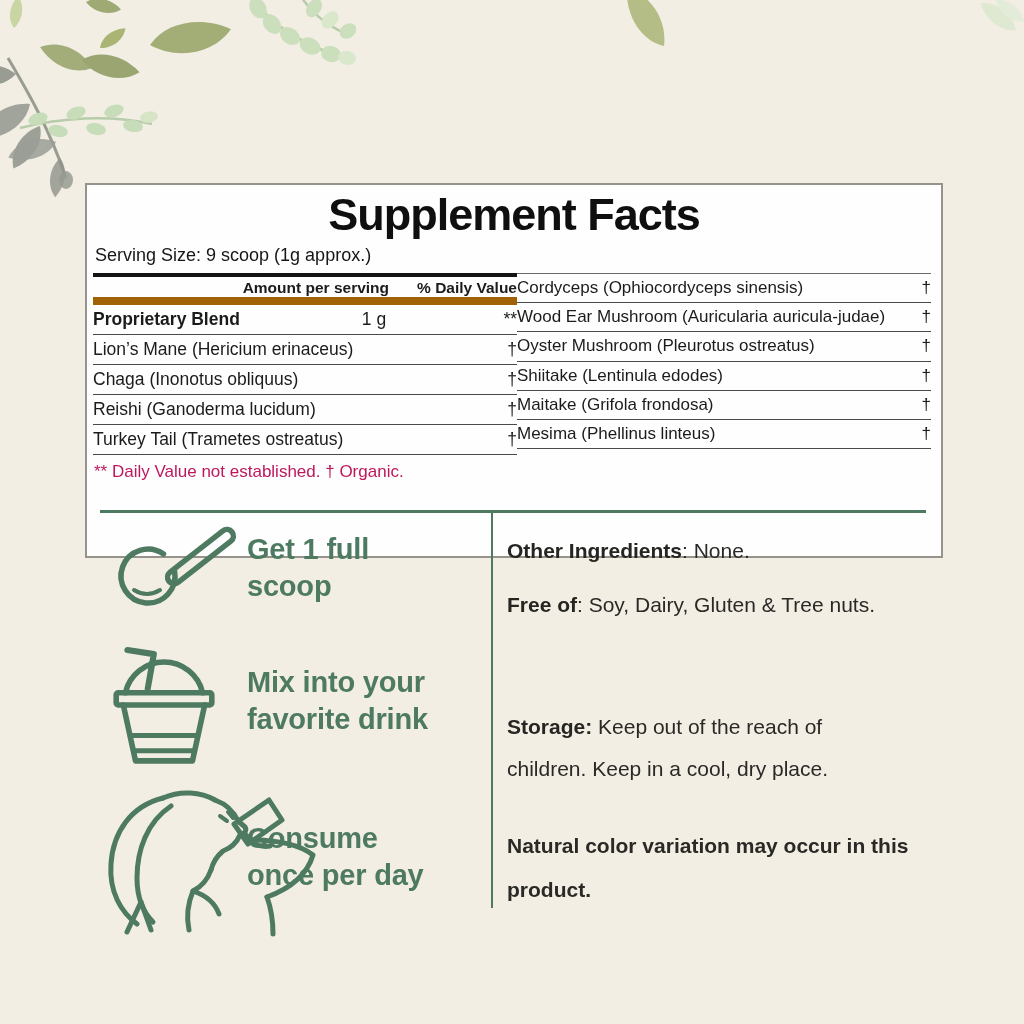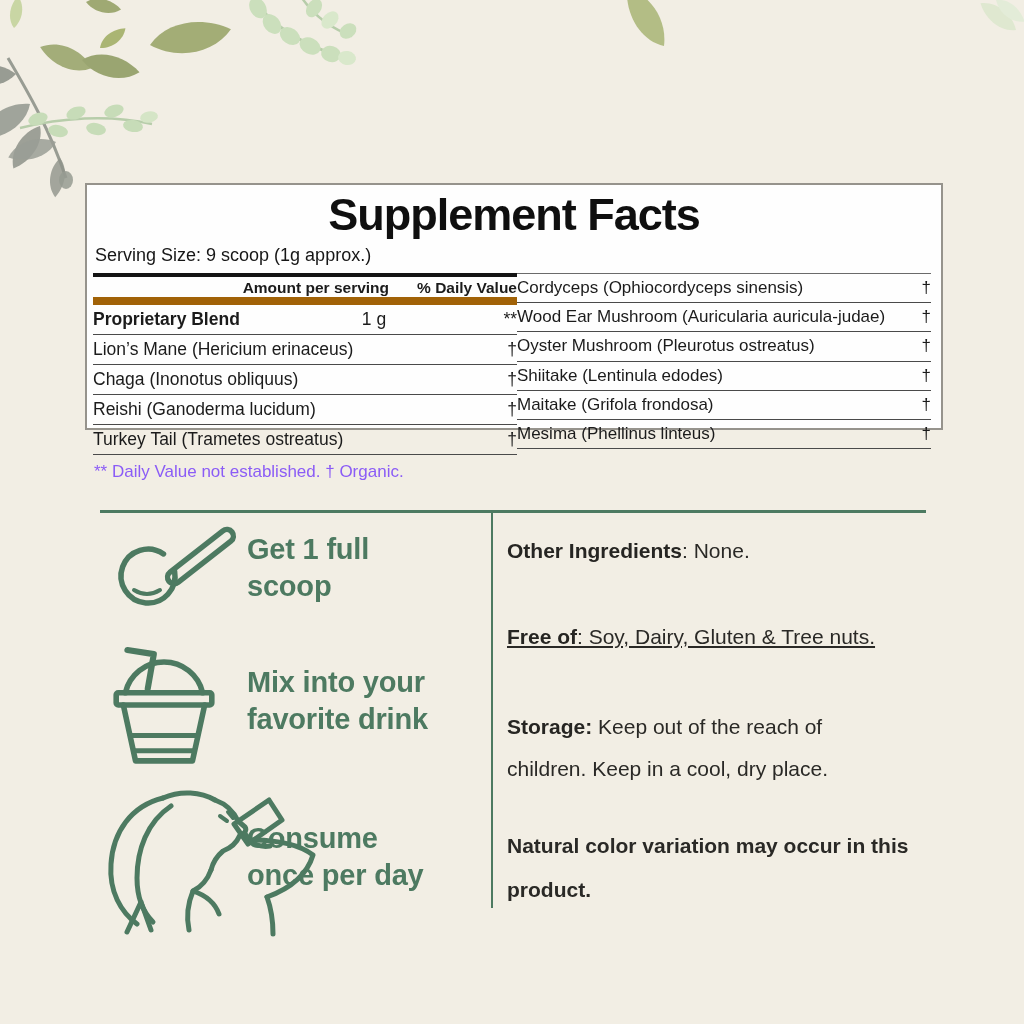--- a/index.html
+++ b/index.html
@@ -5,21 +5,21 @@
   html,body{margin:0;padding:0;background:#d8d4cb;}
   .canvas{
     position:relative;width:1024px;height:1024px;overflow:hidden;
     background:#f2eee4;
     font-family:"Liberation Sans", sans-serif;
   }
   .leaves{position:absolute;left:0;top:0;pointer-events:none;}
 
   
   .facts-panel{
-    position:absolute;left:85px;top:183px;width:858px;height:247px;
+    position:absolute;left:85px;top:183px;width:858px;height:375px;
     background:#fefefe;border:2px solid #96938c;box-sizing:border-box;
     color:#1b1b1b;
   }
   .facts-title{
     text-align:center;font-size:45px;font-weight:bold;letter-spacing:-1px;
     line-height:45px;margin-top:7px;color:#0f0f0f;
   }
   .serving{margin:6px 0 0 8px;font-size:18px;line-height:24px;color:#161616;}
   .serving.second{margin-top:1px;}
   .cols{display:flex;margin:6px 6px 0 6px;}
@@ -32,21 +32,21 @@
   }
   .lhdr .h-amount{margin-left:auto;}
   .lhdr .h-dv{margin-left:28px;}
   .row{display:flex;align-items:center;height:29px;border-bottom:1px solid #4a4a4a;}
   .col-r .row{height:28.2px;}
   .col-r .row.first{border-top:1px solid #6a6a6a;}
   .row .name{flex:1;white-space:nowrap;}
   .row .dv{width:26px;text-align:right;}
   .row.blend .name{font-weight:bold;}
   .row.blend .amt{width:130px;text-align:center;margin-right:52px;}
-  .footnote{padding:7px 0 0 1px;font-size:17px;color:#8b5cf6;}
+  .footnote{padding:7px 0 0 1px;font-size:17px;color:#be185d;}
 
   
   .hr-green{position:absolute;left:100px;top:510px;width:826px;height:3px;background:#4d7a61;}
   .vr-green{position:absolute;left:491px;top:513px;width:2px;height:395px;background:#4d7a61;}
 
   
   .inst-label{
     position:absolute;left:247px;color:#4d7a61;font-weight:bold;
     font-size:29px;line-height:37px;letter-spacing:-0.2px;
   }
@@ -241,21 +241,21 @@
   </div>
   <div class="inst-label" style="top:820px;">
     <div>Consume</div>
     <div>once per day</div>
   </div>
 
   <div class="detail" style="top:536px;">
     <b>Other Ingredients</b><span>: None.</span>
   </div>
 
-  <div class="detail" style="top:622px;text-decoration:underline;">
+  <div class="detail" style="top:590px;">
     <b>Free of</b><span>: Soy, Dairy, Gluten &amp; Tree nuts.</span>
   </div>
 
   <div class="detail storage" style="top:706px;">
     <div><b>Storage:</b><span> Keep out of the reach of</span></div>
     <div>children. Keep in a cool, dry place.</div>
   </div>
 
   <div class="detail natural" style="top:824px;">
     <div>Natural color variation may occur in this</div>

